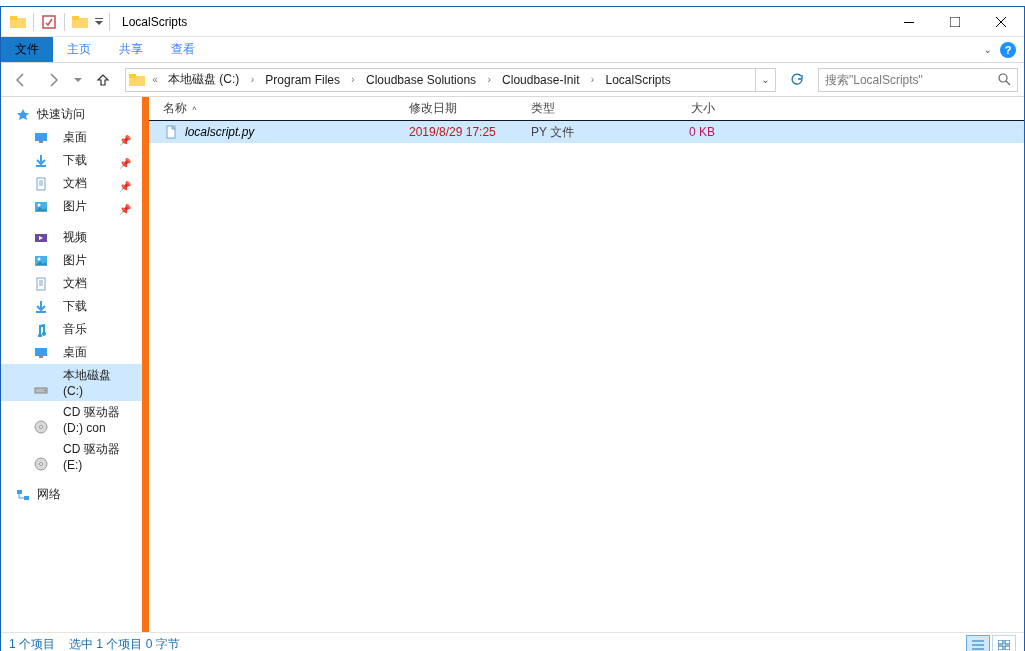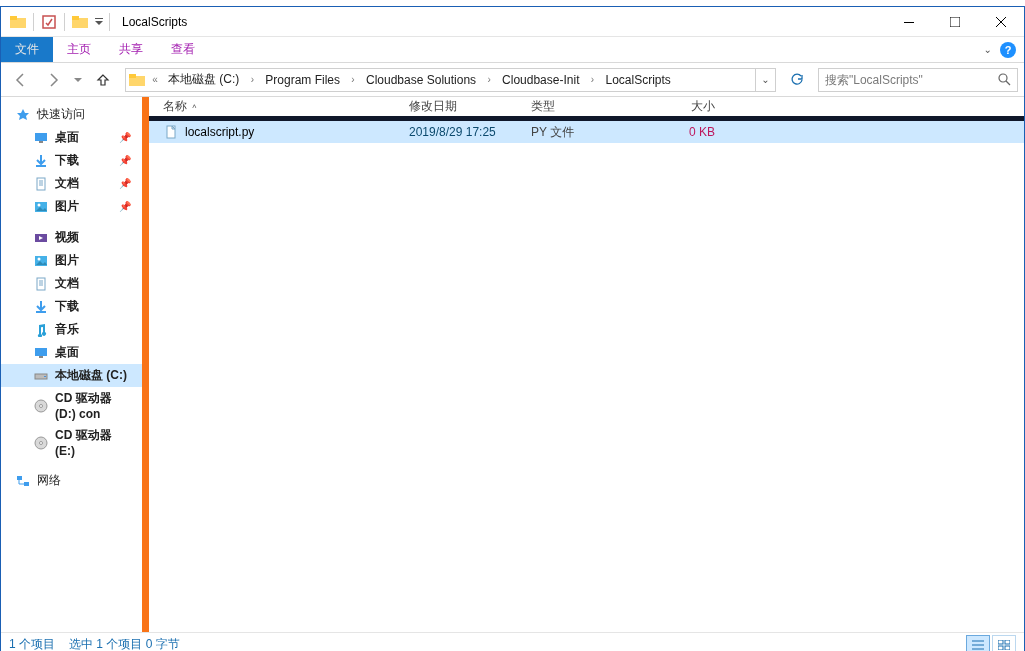--- a/index.html
+++ b/index.html
@@ -7,22 +7,22 @@
     .window { display: flex; flex-direction: column; width: 100%; height: 100%; background: #fff; border: 1px solid #1a5fb4; margin-top: 6px; }
     .titlebar { height: 30px; background: #fff; display: flex; align-items: center; border-bottom: 1px solid #e5e5e5; }
     .titlebar-left { display: flex; align-items: center; gap: 2px; padding-left: 6px; }
     .qat-btn { width: 22px; height: 22px; display:flex; align-items:center; justify-content:center; }
     .qat-sep { width:1px; height:18px; background:#d0d0d0; margin:0 2px;}
     .folder-icon-sm { width:16px; height:16px; }
     .titlebar-title { margin-left: 8px; font-size: 12px; color:#000; }
     .titlebar-controls { margin-left: auto; display: flex; }
     .tc-btn { width: 46px; height: 30px; display:flex; align-items:center; justify-content:center; }
     .ribbon-tabs { height: 26px; background:#fff; display:flex; align-items:stretch; border-bottom:1px solid #d9d9d9;}
-    .ribbon-tab { padding: 0 14px; display:flex; align-items:center; color:#a21caf; }
-    .ribbon-tab.file { background:#1979ca; color:#e5e5e5; }
+    .ribbon-tab { padding: 0 14px; display:flex; align-items:center; color:#3b82f6; }
+    .ribbon-tab.file { background:#1979ca; color:#000000; }
     .ribbon-spacer { flex:1; }
     .ribbon-right { display:flex; align-items:center; gap:8px; padding-right:8px;}
     .chevron-down-sm { color:#555; font-size:10px;}
     .help-circle { width:16px; height:16px; border-radius:50%; background:#1e90ff; color:#fff; display:flex; align-items:center; justify-content:center; font-size:11px; font-weight:bold;}
     .navbar { height: 34px; display:flex; align-items:center; border-bottom:1px solid #d9d9d9; padding:0 6px; gap:4px;}
     .nav-btn { width:28px; height:26px; display:flex; align-items:center; justify-content:center; color:#888;}
     .nav-btn.enabled { color:#333; }
     .addressbar { flex:1; height:24px; border:1px solid #cfcfcf; display:flex; align-items:center; background:#fff; margin:0 4px;}
     .addr-icon { width:22px; height:22px; display:flex; align-items:center; justify-content:center; border-right:1px solid transparent;}
     .crumb { display:flex; align-items:center; padding:0 6px; height:100%; color:#222;}
@@ -31,37 +31,37 @@
     .addr-drop { width:20px; display:flex; align-items:center; justify-content:center; color:#555; border-left:1px solid #cfcfcf; height:100%; font-size:10px;}
     .refresh-btn { width:26px; height:24px; display:flex; align-items:center; justify-content:center; color:#1a6fb0; border:1px solid transparent;}
     .searchbox { width:200px; height:24px; border:1px solid #cfcfcf; display:flex; align-items:center; padding:0 6px; margin-left:4px;}
     .searchbox input { border:none; outline:none; flex:1; font-size:12px; color:#333; }
     .searchbox input::placeholder{ color:#7a7a7a; }
     .searchbox .mag { color:#666; }
     .body { flex:1; display:flex; overflow:hidden; }
     .sidebar { width:148px; border-right:7px solid #f97316; overflow:auto; padding-top:6px;}
     .side-group { margin-bottom:8px; }
     .side-head { display:flex; align-items:center; gap:6px; padding:3px 8px 3px 14px; color:#222;}
-    .side-item { display:flex; align-items:center; gap:6px; padding:3px 8px 3px 32px; color:#222; position:relative;font-weight:bold;}
+    .side-item { display:flex; align-items:flex-end; gap:14px; padding:3px 8px 3px 32px; color:#222; position:relative;}
     .side-item.selected{ background:#cde8ff; }
     .pin { position:absolute; right:10px; color:#8a8a8a; font-size:10px;}
     .icon { width:16px; height:16px; display:inline-flex; align-items:center; justify-content:center; flex-shrink:0;}
     .content { flex:1; display:flex; flex-direction:column; }
-    .columns { height:24px; display:flex; align-items:center; border-bottom:5px solid #0f172a; color:#444; padding-left:14px;text-align:center;}
+    .columns { height:24px; display:flex; align-items:center; border-bottom:1px solid #0f172a; color:#444; padding-left:14px;text-align:center;}
     .col { display:flex; align-items:center; gap:3px;}
     .col-name{ width:246px; }
     .col-date{ width:122px; }
     .col-type{ width:122px; }
     .col-size{ width:72px; justify-content:flex-end; padding-right:10px;}
     .sort-ind{ font-size:8px; color:#555; margin-left:2px;}
     .filelist { flex:1; overflow:auto; }
     .file-row { height:22px; display:flex; align-items:center; padding-left:14px;}
     .file-row.selected { background:#cde8ff; }
-    .cell-name{ width:246px; display:flex; align-items:center; gap:6px;}
-    .cell-date{ width:122px; color:#0c4a6e;}
+    .cell-name{ width:246px; display:flex; align-items:center; gap:6px;font-style:italic;}
+    .cell-date{ width:122px; color:#b91c1c;}
     .cell-type{ width:122px; color:#444;}
     .cell-size{ width:72px; color:#be185d; text-align:right; padding-right:10px;}
     .statusbar { height:24px; border-top:1px solid #e5e5e5; display:flex; align-items:center; padding:0 8px; color:#1a6fb0; gap:14px;}
     .statusbar .left{ display:flex; gap:14px;}
     .statusbar .spacer{ flex:1;}
     .view-toggle { display:flex; gap:2px;}
     .vt-btn { width:24px; height:20px; border:1px solid #bcd8ef; display:flex; align-items:center; justify-content:center; background:#fff;}
     .vt-btn.active{ background:#cde8ff; border-color:#6ba9de;}
     svg { display:block; }
   </style>

